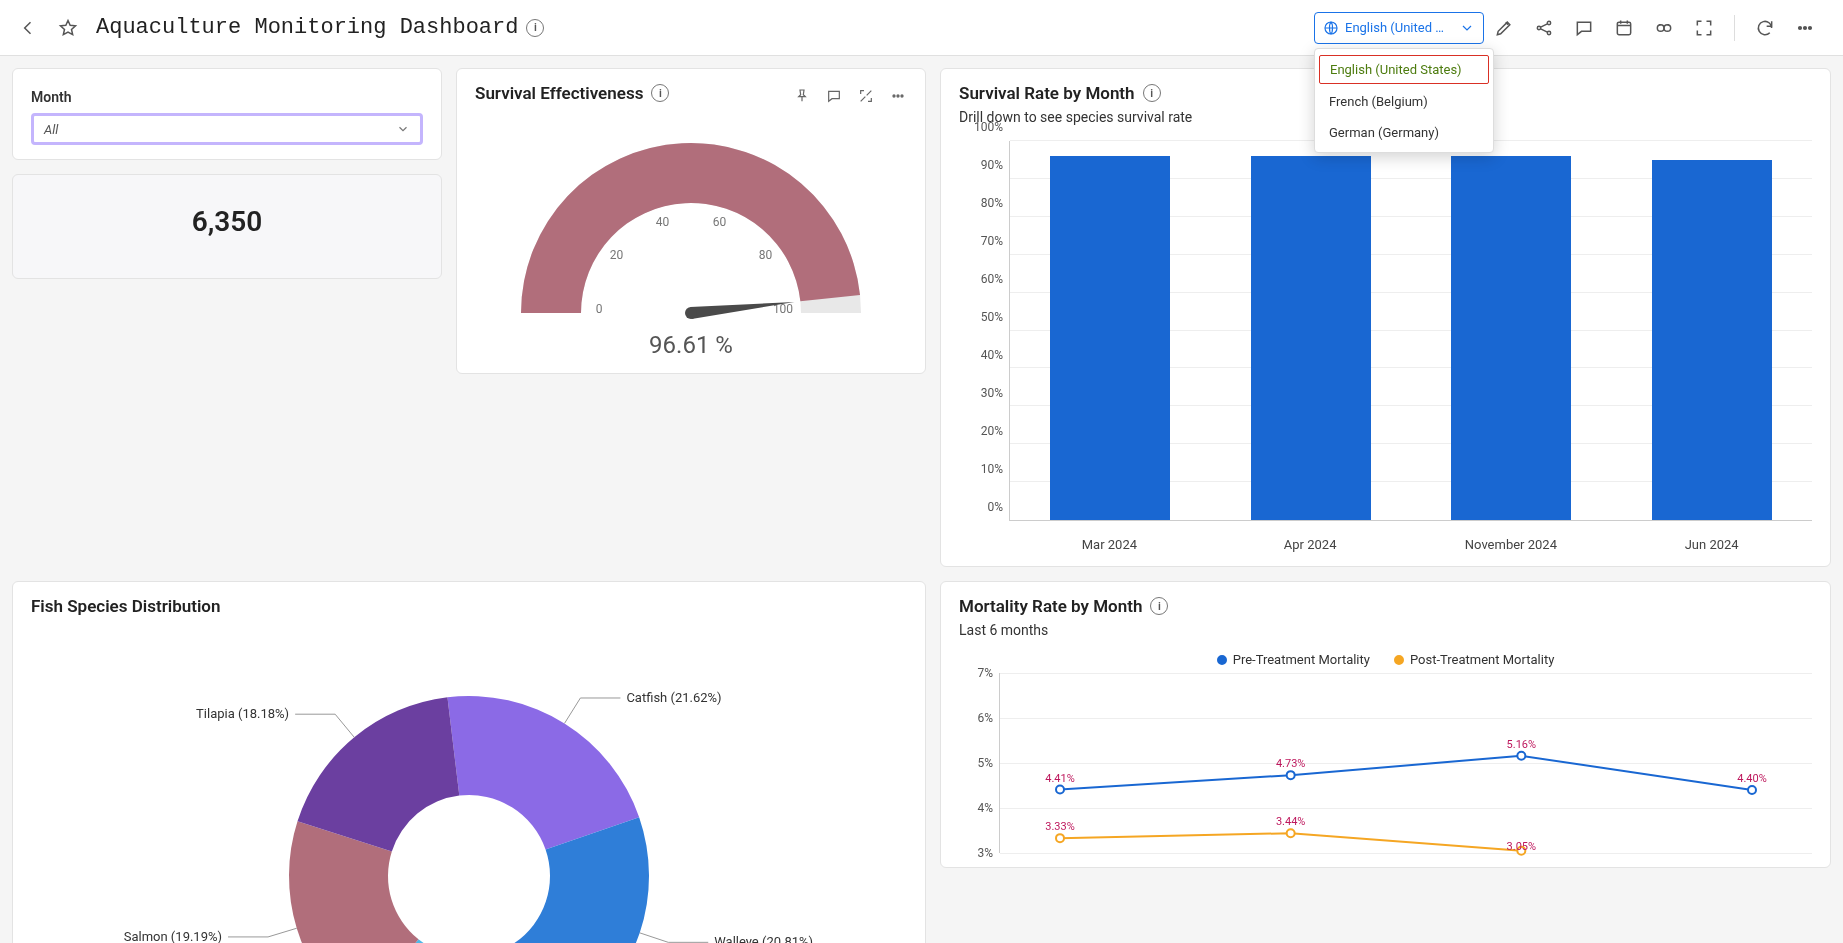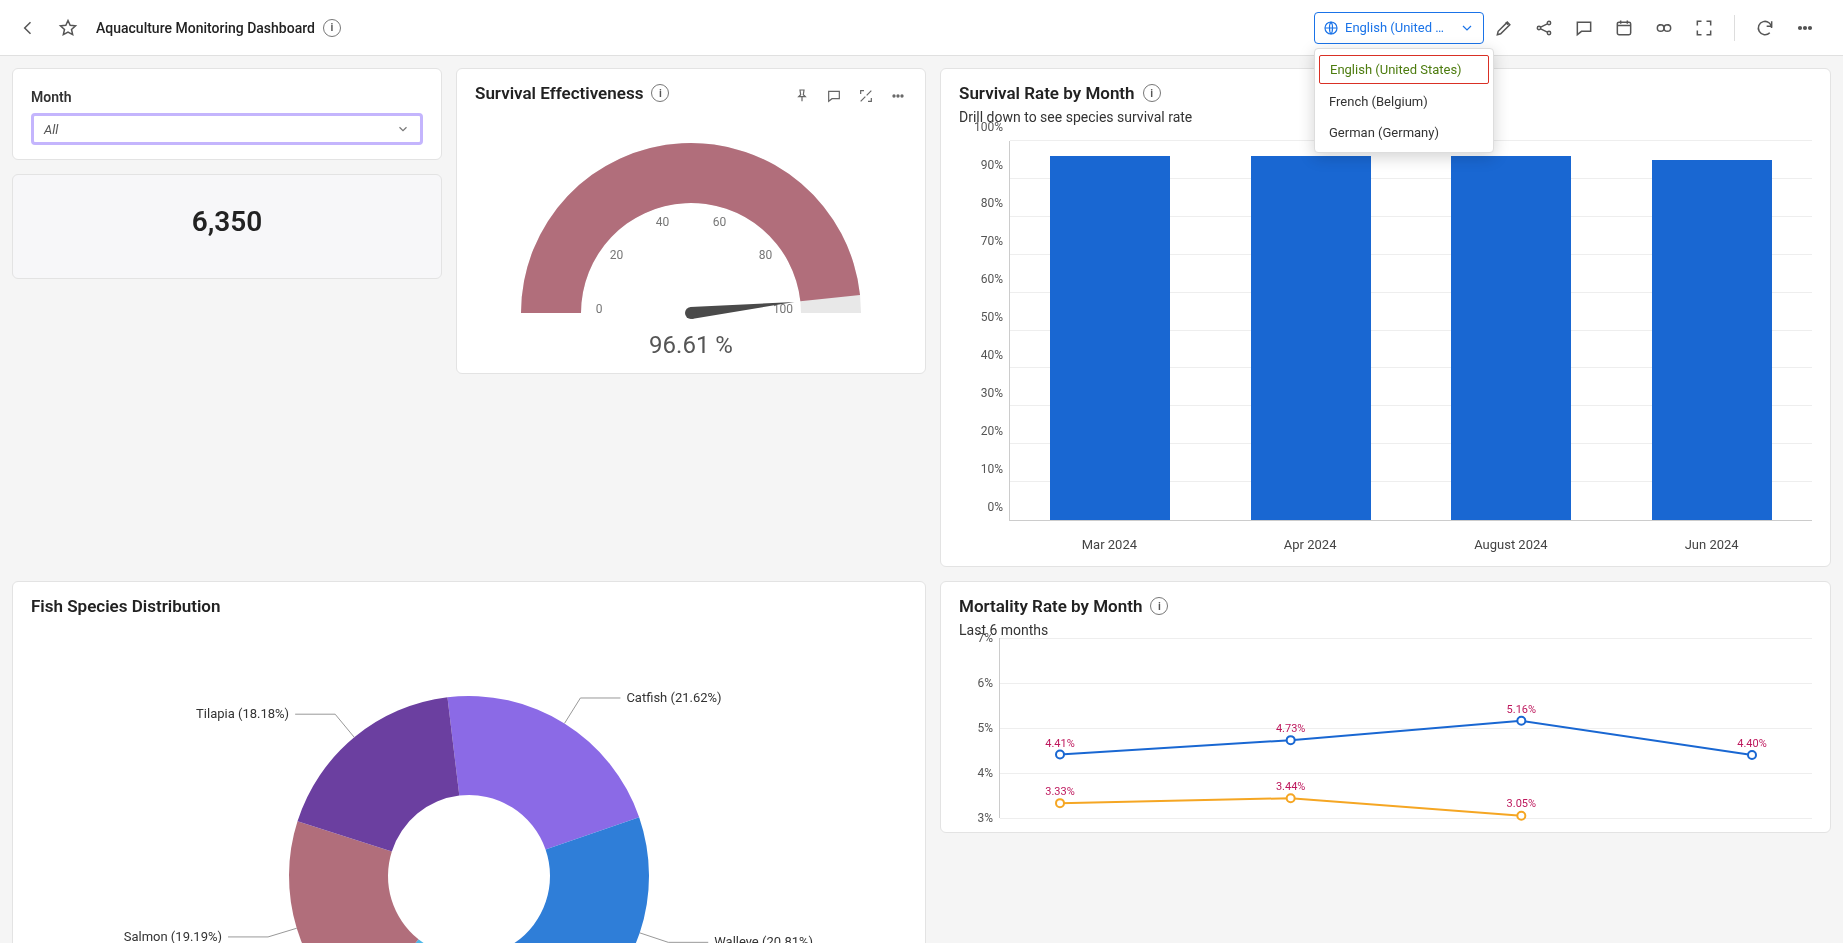--- a/index.html
+++ b/index.html
@@ -1,21 +1,21 @@
 <!DOCTYPE html>
 <html><head>
 <meta charset="utf-8">
 <style>
   *{box-sizing:border-box;margin:0;padding:0;font-family:-apple-system,BlinkMacSystemFont,"Segoe UI",Roboto,Arial,sans-serif;}
   body{background:#f5f5f5;color:#333;font-size:13px;width:1843px;}
   
   .topbar{display:flex;align-items:center;background:#fff;height:56px;padding:0 18px 0 8px;border-bottom:1px solid #e0e0e0;}
   .tb-icon{width:40px;height:40px;display:flex;align-items:center;justify-content:center;color:#555;border-radius:50%;cursor:pointer;}
   .tb-icon svg{width:20px;height:20px;stroke:currentColor;fill:none;stroke-width:1.8;}
-  .tb-title{font-size:14px;font-weight:500;color:#222;margin:0 8px;}
+  .tb-title{font-size:22px;font-weight:500;color:#222;margin:0 8px;font-family:Liberation Mono, monospace;}
   .tb-spacer{flex:1;}
   .lang-sel{position:relative;}
   .lang-btn{display:flex;align-items:center;gap:6px;border:1.5px solid #1a73e8;color:#1a73e8;background:#fff;height:32px;border-radius:4px;padding:0 8px;font-size:13px;cursor:pointer;min-width:170px;}
   .lang-btn svg{width:16px;height:16px;stroke:#1a73e8;fill:none;stroke-width:1.8;}
   .lang-btn .chev{margin-left:auto;}
   .lang-label{white-space:nowrap;overflow:hidden;text-overflow:ellipsis;max-width:100px;}
   .lang-dd{position:absolute;top:36px;left:0;width:180px;background:#fff;border:1px solid #ddd;border-radius:4px;box-shadow:0 4px 16px rgba(0,0,0,.18);z-index:20;padding:4px 0;}
   .lang-dd .opt{padding:8px 14px;font-size:13px;color:#333;cursor:pointer;}
   .lang-dd .opt.sel{border:1.5px solid #d93025;color:#4d7c0f;border-radius:2px;margin:2px 4px;padding:6px 10px;}
   .vline{width:1px;height:26px;background:#ddd;margin:0 10px;}
@@ -254,21 +254,21 @@
             <div class="sv-bar" style="height:96%"></div>
             <div class="sv-bar" style="height:96%"></div>
             <div class="sv-bar" style="height:96%"></div>
             <div class="sv-bar" style="height:95%"></div>
           </div>
         </div>
     </div>
     <div class="xaxis" id="sv-xaxis">
         <div class="xcat">Mar 2024</div>
         <div class="xcat">Apr 2024</div>
-        <div class="xcat">August 2024</div>
+        <div class="xcat">November 2024</div>
         <div class="xcat">Jun 2024</div>
       </div>
   </div>
 
   <div class="card donut">
     <div class="card-title">
         <span>Fish Species Distribution</span>
       </div>
     <svg id="donut-svg" width="860" height="420">
         <path d="M408.45180268799453 61.294445546304075 A180 180 0 0 1 600.1488092719255 181.26855439080452 L506.5669641723665 213.57084947586202 A81 81 0 0 0 420.30331120959755 159.58250049583683 Z" fill="#8b6ae6"></path>
@@ -286,20 +286,30 @@
         <text class="slice-lbl" x="250.14239243638525" y="82.19103579422648" text-anchor="end">Tilapia (18.18%)</text>
       </svg>
   </div>
 
   <div class="card mortality">
     <div class="card-title">
       <span>Mortality Rate by Month</span>
       <span class="info-i">i</span>
     </div>
     <div class="card-sub">Last 6 months</div>
+    <div class="legend">
+      <div class="lg">
+          <span class="dot" style="border-color:#1967d2;background:#1967d2"></span>
+          <span>Pre-Treatment Mortality</span>
+        </div>
+      <div class="lg">
+          <span class="dot" style="border-color:#f5a623;background:#f5a623"></span>
+          <span>Post-Treatment Mortality</span>
+        </div>
+    </div>
     <div class="line-area">
       <div class="yaxis" id="ln-yaxis" style="width:40px">
           <div class="ylabel" style="top:180px;right:6px">3%</div>
           <div class="ylabel" style="top:135px;right:6px">4%</div>
           <div class="ylabel" style="top:90px;right:6px">5%</div>
           <div class="ylabel" style="top:45px;right:6px">6%</div>
           <div class="ylabel" style="top:0px;right:6px">7%</div>
         </div>
       <div class="ln-plot" id="ln-plot">
           <div class="ln-grid" style="top:180px"></div>
@@ -317,18 +327,18 @@
             <circle cx="60" cy="165.15" r="4" fill="#fff" stroke="#f5a623" stroke-width="2"></circle>
             <circle cx="290.66666666666663" cy="160.2" r="4" fill="#fff" stroke="#f5a623" stroke-width="2"></circle>
             <circle cx="521.3333333333333" cy="177.75" r="4" fill="#fff" stroke="#f5a623" stroke-width="2"></circle>
           </svg>
           <div class="pt-lbl" style="left:60px;top:116.55px">4.41%</div>
           <div class="pt-lbl" style="left:290.66666666666663px;top:102.14999999999998px">4.73%</div>
           <div class="pt-lbl" style="left:521.3333333333333px;top:82.8px">5.16%</div>
           <div class="pt-lbl" style="left:752px;top:116.99999999999999px">4.40%</div>
           <div class="pt-lbl" style="left:60px;top:165.15px">3.33%</div>
           <div class="pt-lbl" style="left:290.66666666666663px;top:160.2px">3.44%</div>
-          <div class="pt-lbl" style="left:521.3333333333333px;top:177px">3.05%</div>
+          <div class="pt-lbl" style="left:521.3333333333333px;top:185px">3.05%</div>
         </div>
     </div>
   </div>
 
 </div>
 
 </body></html>

